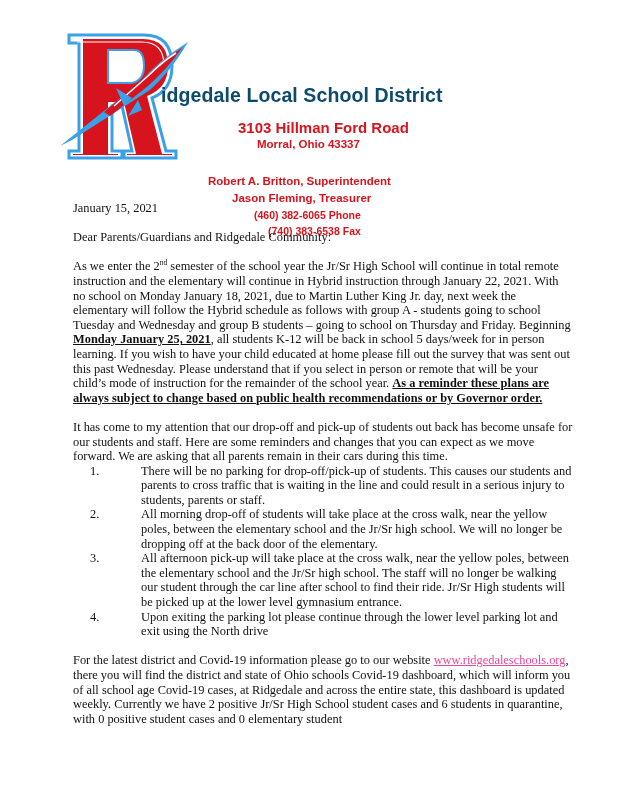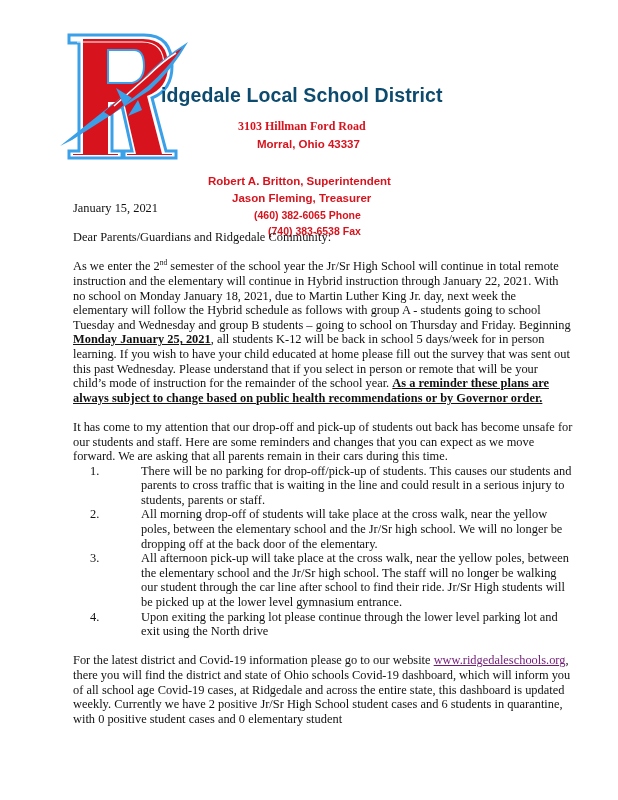--- a/index.html
+++ b/index.html
@@ -10,42 +10,42 @@
     .logo { position: absolute; left: 44px; top: 28px; width: 150px; height: 135px; }
     .district-name {
       position: absolute; left: 161px; top: 84px;
       font-family: "Liberation Sans", sans-serif; font-weight: bold;
       font-size: 19.5px; color: #0c4a6e; letter-spacing: 0.1px; white-space: nowrap;
     }
     .hdr-line {
       position: absolute; font-family: "Liberation Sans", sans-serif; font-weight: bold;
       color: #d7141e; white-space: nowrap; text-align: center;
     }
-    .addr1 { left: 238px; top: 119px; font-size: 12px; font-family: Liberation Serif, serif; }
+    .addr1 { left: 238px; top: 119px; font-size: 15px; }
     .addr2 { left: 257px; top: 138px; font-size: 11.5px; }
     .supt  { left: 208px; top: 175px; font-size: 11.5px; text-align: center; }
     .treas { left: 232px; top: 192px; font-size: 11.5px; }
     .phone { left: 254px; top: 209px; font-size: 10.5px; }
     .fax   { left: 260px; top: 225px; font-size: 10.5px; padding-left: 8px; }
 
     
     .body-text {
       position: absolute; left: 73px; top: 201px; width: 500px;
       font-family: "Liberation Serif", serif; font-size: 12.4px; line-height: 14.6px;
       color: #111;
     }
     .body-text p { margin: 0; }
     .date { margin-top: 0 !important; }
     .gap { height: 14.6px; }
     .bu { font-weight: bold; text-decoration: underline; text-align: center; }
     sup { font-size: 7.5px; line-height: 0; vertical-align: 5px; }
     ol { margin: 0; padding-left: 0; list-style: none; }
     ol li { position: relative; padding-left: 68px; }
     ol li .num { position: absolute; left: 17px; top: 0; }
-    a.link { color: #701a75; text-decoration: underline; }
+    a.link { color: #ec4899; text-decoration: underline; }
   </style>
 </head>
 <body>
 
 <div class="page">
 
   <svg class="logo" viewBox="0 0 150 135" xmlns="http://www.w3.org/2000/svg">
 
     <path d="M25 7 H100 Q128 7 128 38 Q128 62 108 70 L122 123 H132 V130 H80 V123 H88 L78 78 H68 V123 H78 V130 H25 V123 H35 V15 H25 Z" fill="#ffffff" stroke="#3aa0e8" stroke-width="3"></path>
 

